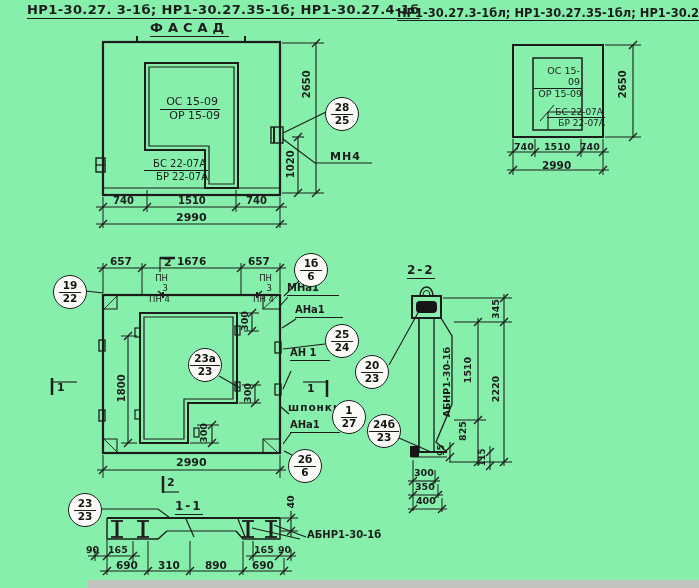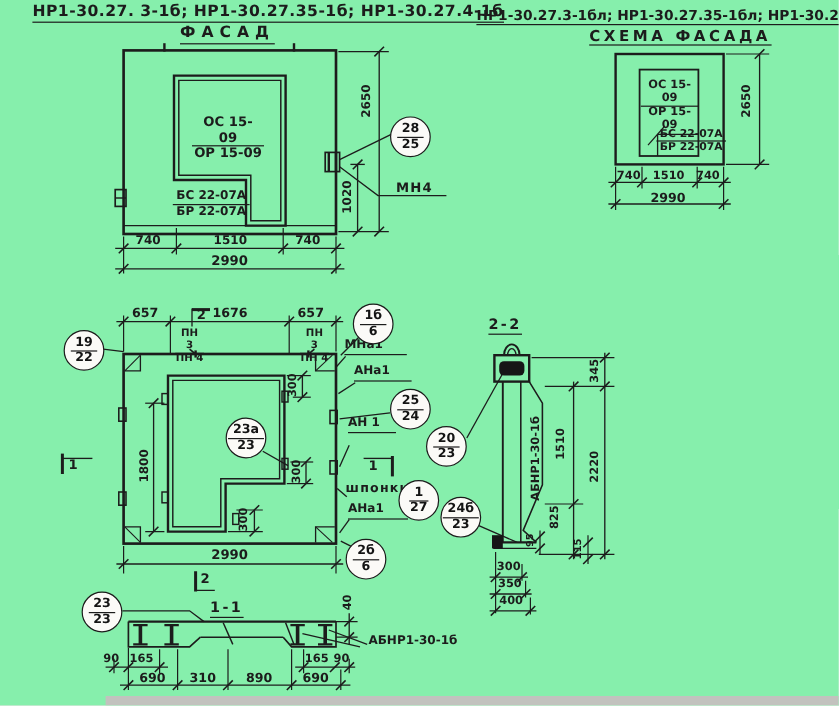--- a/index.html
+++ b/index.html
@@ -3,21 +3,21 @@
 <meta charset="utf-8">
 <style>
   html,body{margin:0;padding:0;background:#e8e8e4;}
   #stage{position:relative;width:699px;height:588px;background:#86efac;overflow:hidden;
          font-family:"DejaVu Sans",sans-serif;}
   svg{position:absolute;left:0;top:0;}
   .t{position:absolute;white-space:nowrap;color:#1c1c1c;font-weight:bold;line-height:1.05;
      font-family:"DejaVu Sans",sans-serif;}
   .u{border-bottom:1.7px solid #1c1c1c;padding-bottom:1px;display:inline-block;}
   .v{transform:rotate(-90deg);}
-  .frac{position:absolute;text-align:center;color:#1c1c1c;font-weight:bold;line-height:1.15;}
+  .frac{position:absolute;text-align:right;color:#1c1c1c;font-weight:normal;line-height:1.15;}
   .frac .fx{border-bottom:1.5px solid #1c1c1c;padding:0 2px;}
   .co{position:absolute;width:34px;height:34px;border:1.8px solid #1c1c1c;border-radius:50%;
       background:#fbfaf7;display:flex;flex-direction:column;align-items:center;justify-content:center;
       font-weight:bold;font-size:10.5px;line-height:1.08;color:#141414;box-sizing:border-box;}
   .co .fx{border-bottom:1.5px solid #1c1c1c;padding:0 4px;text-align:right;}
   .strip{position:absolute;left:88px;top:580px;width:611px;height:8px;background:#c2c2be;}
 </style>
 </head>
 <body>
 
@@ -265,21 +265,20 @@
       <line x1="103" y1="575" x2="111" y2="567" stroke="#1c1c1c" stroke-width="1.3"></line>
       <line x1="144" y1="575" x2="152" y2="567" stroke="#1c1c1c" stroke-width="1.3"></line>
       <line x1="186" y1="575" x2="194" y2="567" stroke="#1c1c1c" stroke-width="1.3"></line>
       <line x1="239" y1="575" x2="247" y2="567" stroke="#1c1c1c" stroke-width="1.3"></line>
       <line x1="280" y1="575" x2="288" y2="567" stroke="#1c1c1c" stroke-width="1.3"></line>
     </svg>
 
 <div class="t u" style="left:27px;top:3px;font-size:13px;letter-spacing:.4px">НР1-30.27. 3-1б;  НР1-30.27.35-1б;  НР1-30.27.4-1б</div>
 <div class="t u" style="left:150px;top:21px;font-size:13px;letter-spacing:5px">ФАСАД</div>
 <div class="t u" style="left:397px;top:7px;font-size:11.5px">НР1-30.27.3-1бл; НР1-30.27.35-1бл; НР1-30.27.4-1бл</div>
-<div class="t u" style="left:491px;top:23px;font-size:12.5px;letter-spacing:3px">СХЕМА ФАСАДА</div>
 <div class="t u" style="left:407px;top:264px;font-size:12px;letter-spacing:2px">2-2</div>
 <div class="t u" style="left:175px;top:500px;font-size:12px;letter-spacing:2px">1-1</div>
 
 <div class="frac" style="left:160px;top:96px;width:60px;font-size:11px">
   <div class="fx">ОС 15-09</div>
   <div>ОР 15-09</div>
 </div>
 <div class="frac" style="left:144px;top:158px;width:64px;font-size:10px">
   <div class="fx">БС 22-07А</div>
   <div>БР 22-07А</div>

